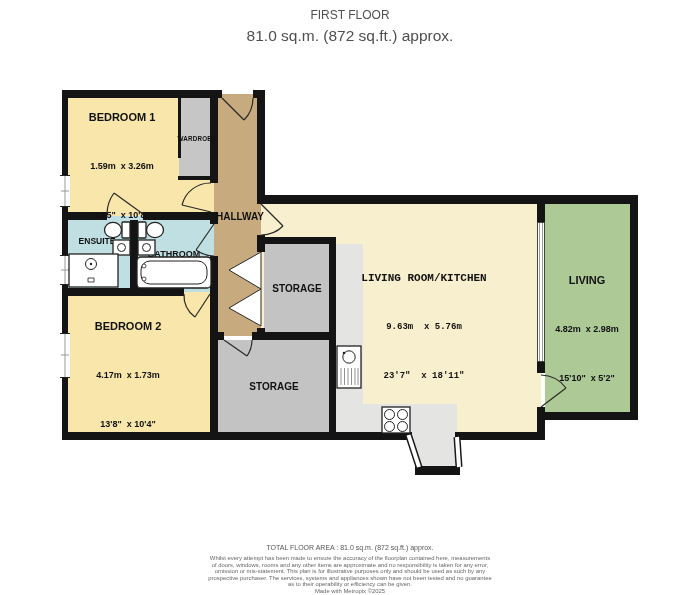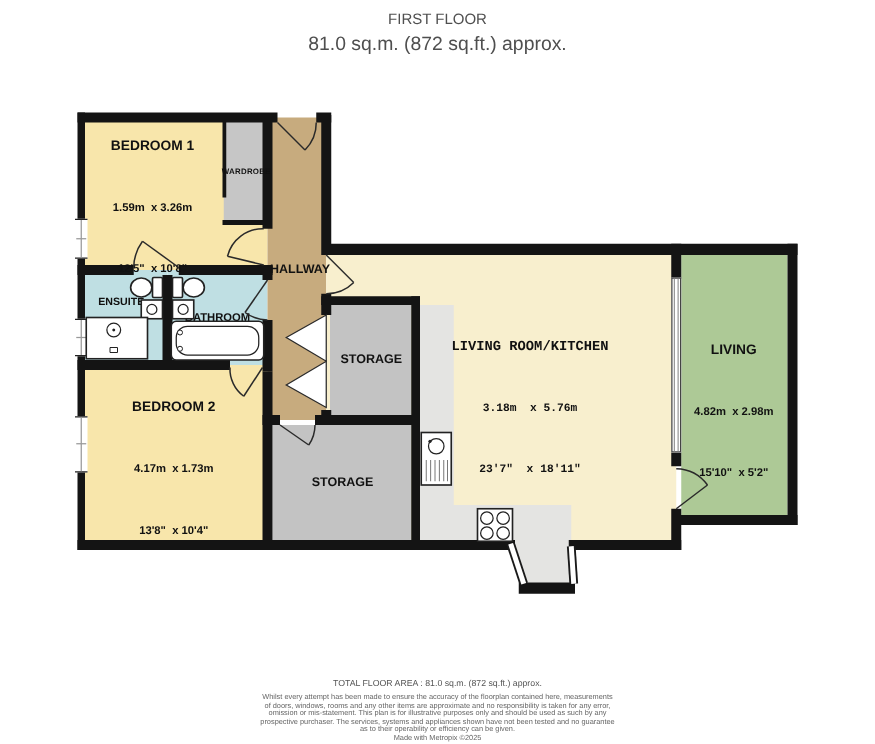--- a/index.html
+++ b/index.html
@@ -73,28 +73,28 @@
 <div class="window" style="left:60px;top:175px;width:10px;height:32px;"></div>
 <div class="window" style="left:60px;top:255px;width:10px;height:30px;"></div>
 <div class="window" style="left:60px;top:333px;width:10px;height:45px;"></div>
 <div class="window" style="left:537px;top:222px;width:8px;height:140px;border:1px solid #444;"></div>
 
 <div class="room-label" style="left:122px;top:156px;">
   <div class="nm">BEDROOM 1</div>
   <div class="dim">1.59m  x 3.26m</div>
   <div class="dim">12'5"  x 10'8"</div>
 </div>
-<div class="room-label" style="left:139px;top:365px;">
+<div class="room-label" style="left:128px;top:365px;">
   <div class="nm">BEDROOM 2</div>
   <div class="dim">4.17m  x 1.73m</div>
   <div class="dim">13'8"  x 10'4"</div>
 </div>
 <div class="room-label" style="left:424px;top:317px;font-family:Liberation Mono, monospace;">
   <div class="nm">LIVING ROOM/KITCHEN</div>
-  <div class="dim">3.18m  x 5.76m</div>
+  <div class="dim">9.63m  x 5.76m</div>
   <div class="dim">23'7"  x 18'11"</div>
 </div>
 <div class="room-label" style="left:587px;top:319px;">
   <div class="nm">LIVING</div>
   <div class="dim">4.82m  x 2.98m</div>
   <div class="dim">15'10"  x 5'2"</div>
 </div>
 <div class="lbl-sm" style="left:240px;top:216px;font-size:10px;">HALLWAY</div>
 <div class="lbl-sm" style="left:97px;top:241px;font-size:8.5px;">ENSUITE</div>
 <div class="lbl-sm" style="left:174px;top:254px;font-size:9px;">BATHROOM</div>

